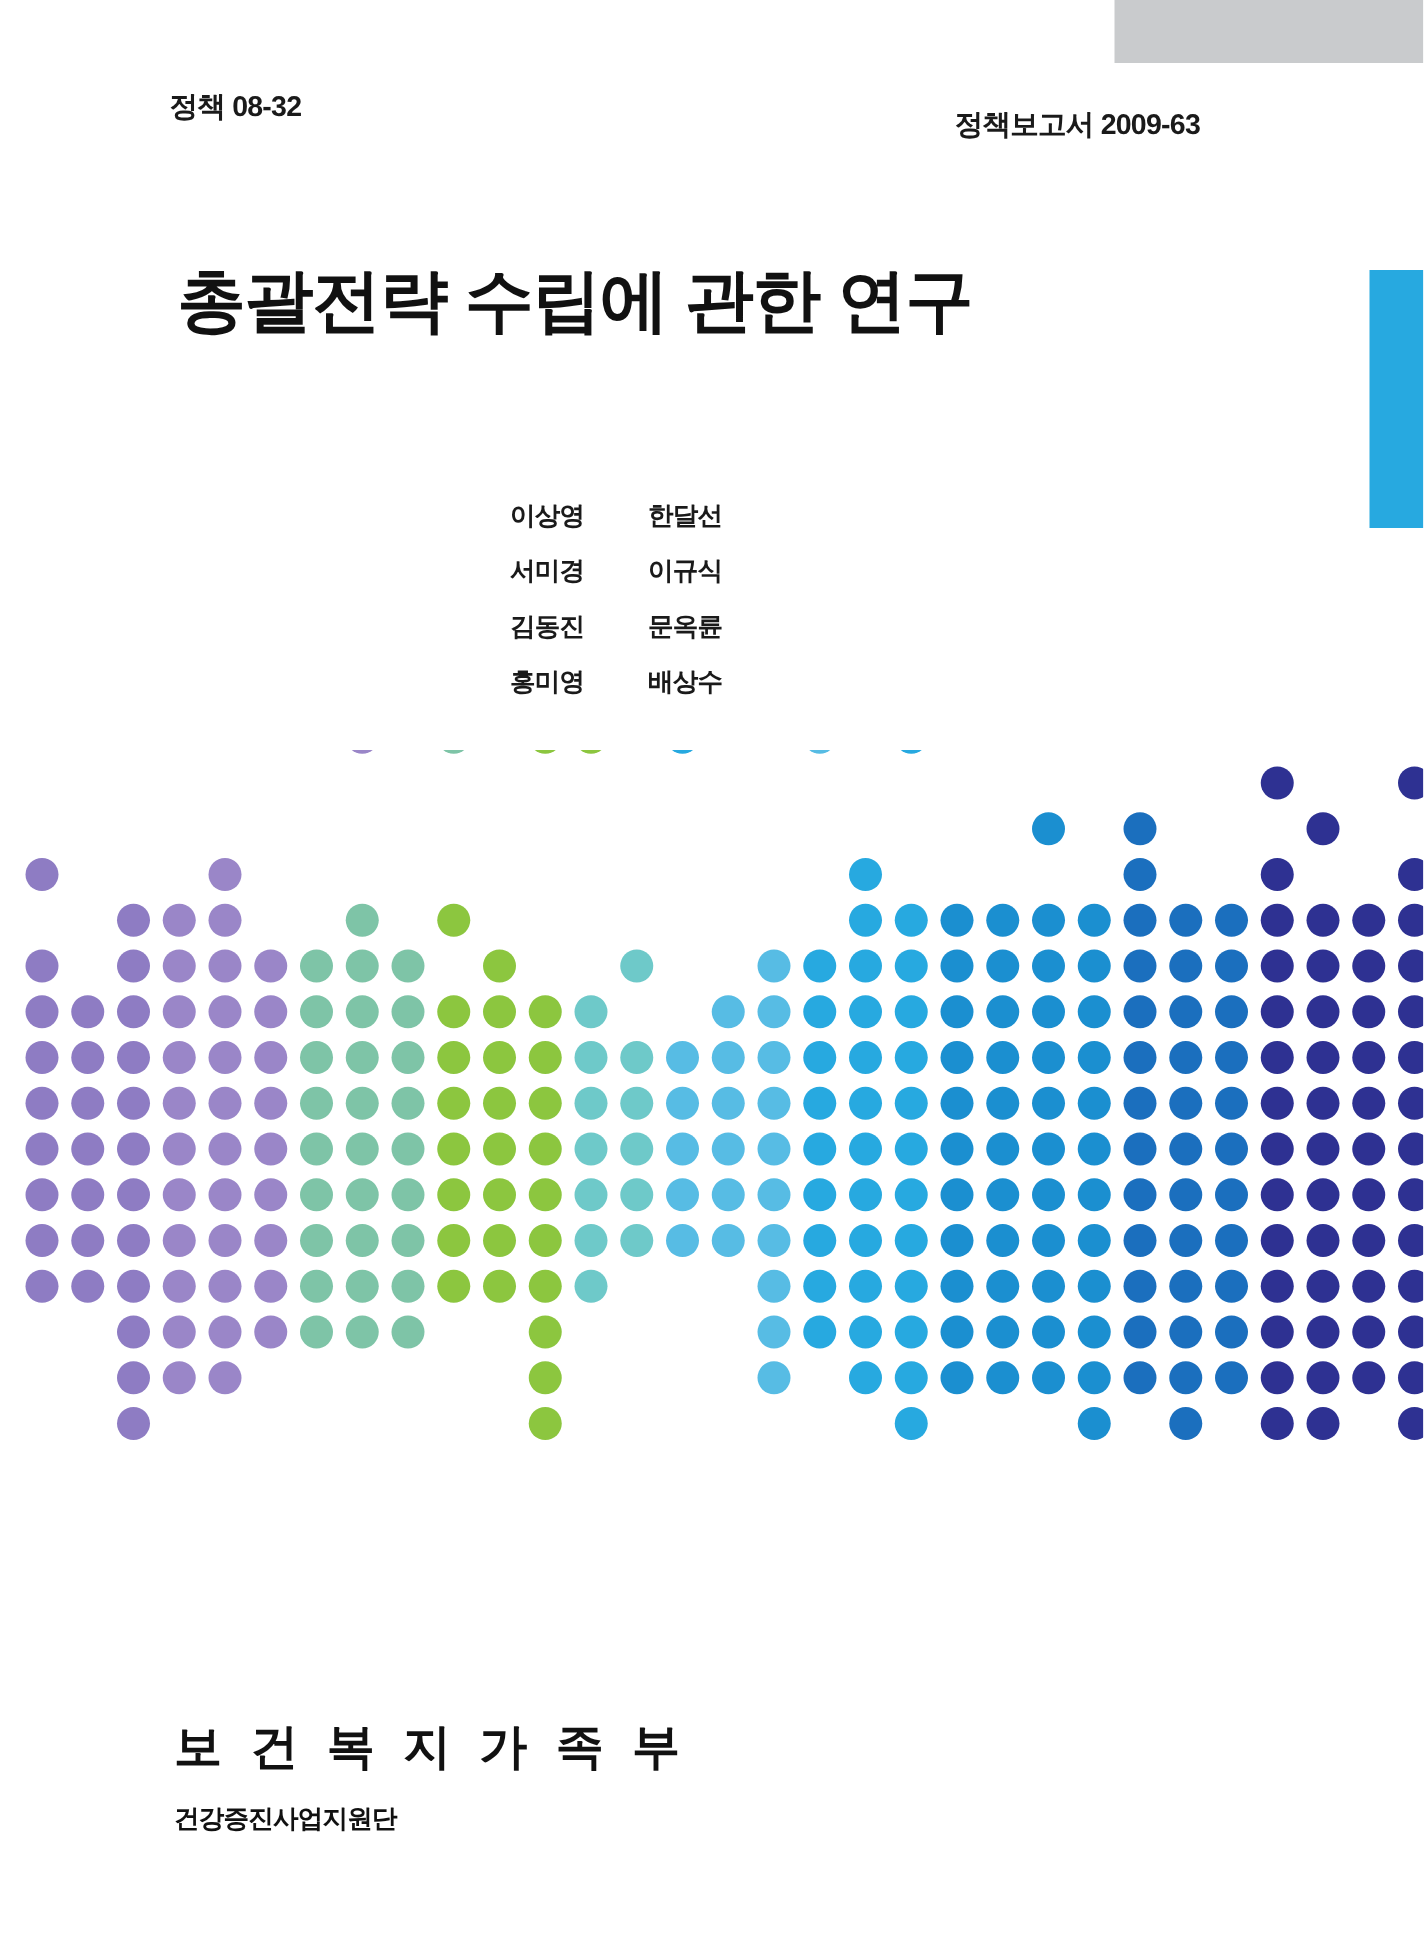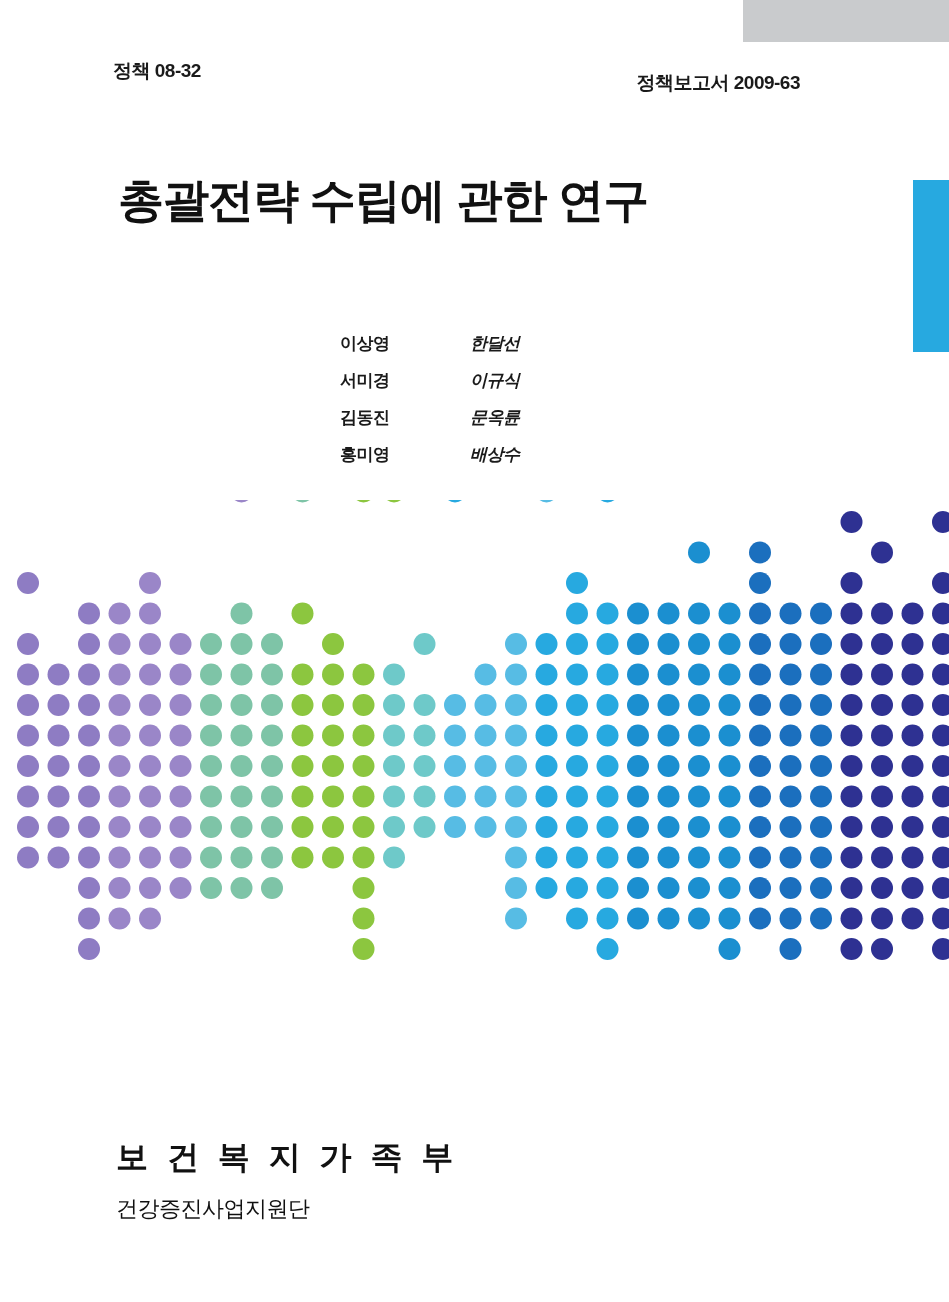--- a/index.html
+++ b/index.html
@@ -83,28 +83,26 @@
     top: 332px;
     width: 300px;
     font-size: 17px;
     font-weight: bold;
     letter-spacing: -0.5px;
   }
   .author-row {
     display: flex;
     height: 37px;
     align-items: flex-start;
-    gap: 38px;
   }
   .author-col-a {
     width: 92px;
   }
   .author-col-b {
     width: 120px;
-    font-style: italic;
   }
 
   
   .dots {
     position: absolute;
     left: 0;
     top: 500px;
     width: 949px;
     height: 520px;
   }
@@ -116,22 +114,22 @@
     bottom: 78px;
   }
   .pub-main {
     font-size: 32px;
     font-weight: bold;
     letter-spacing: 5px;
     color: #111111;
     margin-bottom: 14px;
   }
   .pub-sub {
-    font-size: 22px;
-    font-weight: normal;
+    font-size: 17px;
+    font-weight: bold;
     letter-spacing: -0.5px;
     color: #111111;
   }
 </style>
 </head>
 <body>
 
 <div class="page">
 
   <div class="corner-gray"></div>

